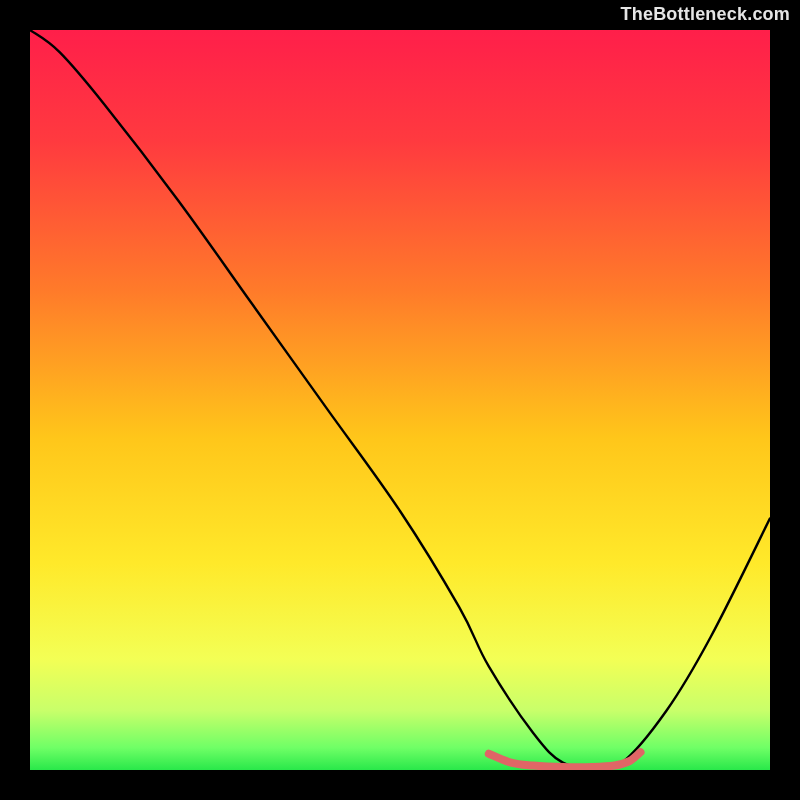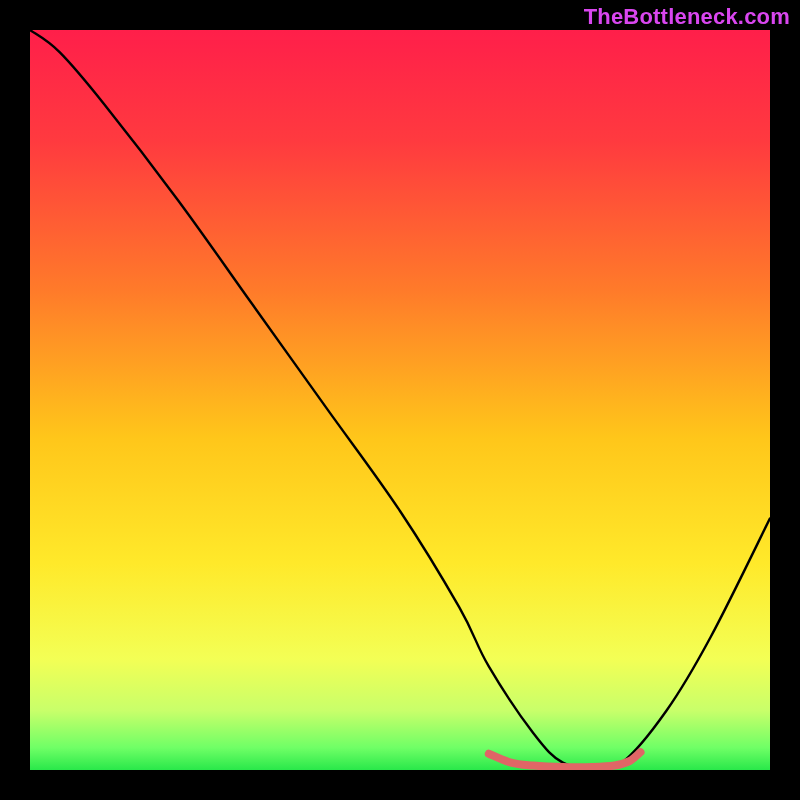--- a/index.html
+++ b/index.html
@@ -14,22 +14,22 @@
   .frame {
     position: relative;
     width: 800px;
     height: 800px;
     background: #000;
   }
   .watermark {
     position: absolute;
     top: 4px;
     right: 10px;
-    color: #d946ef;
-    font-size: 22px;
+    color: #e5e5e5;
+    font-size: 18px;
     font-weight: 600;
     letter-spacing: 0.2px;
     z-index: 10;
   }
   .plot-wrap {
     position: absolute;
     left: 30px;
     top: 30px;
     width: 740px;
     height: 740px;

